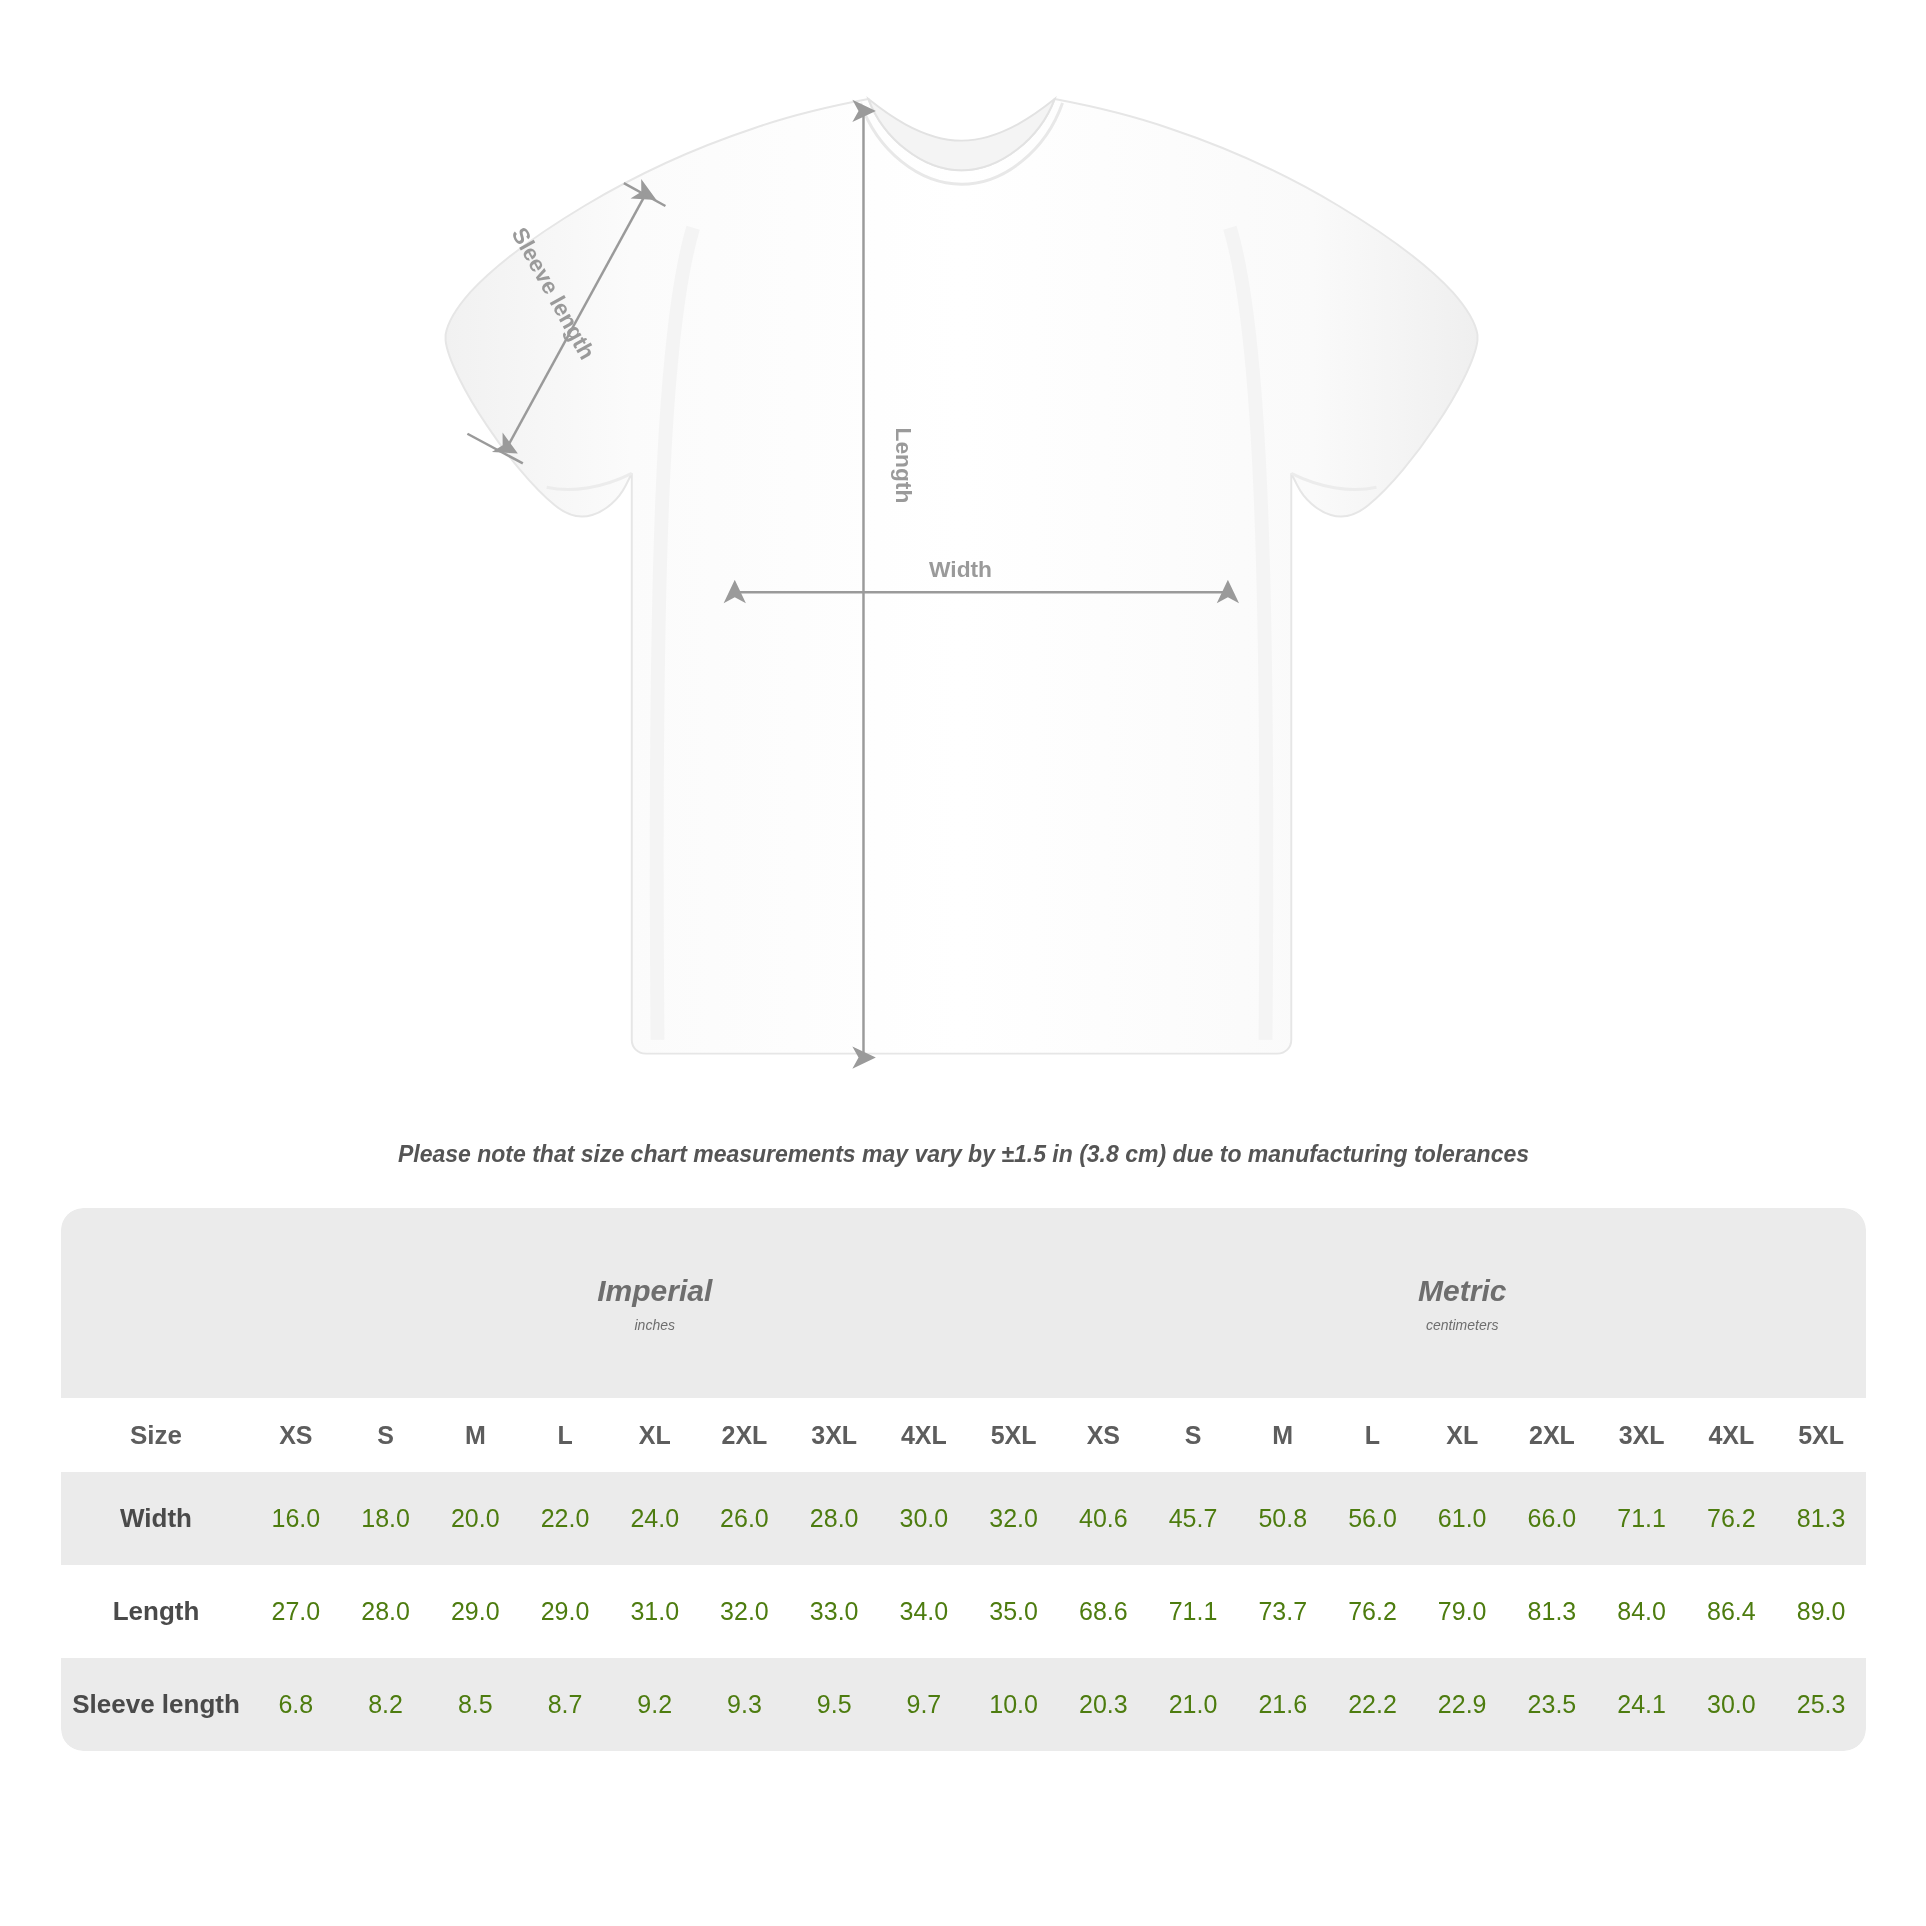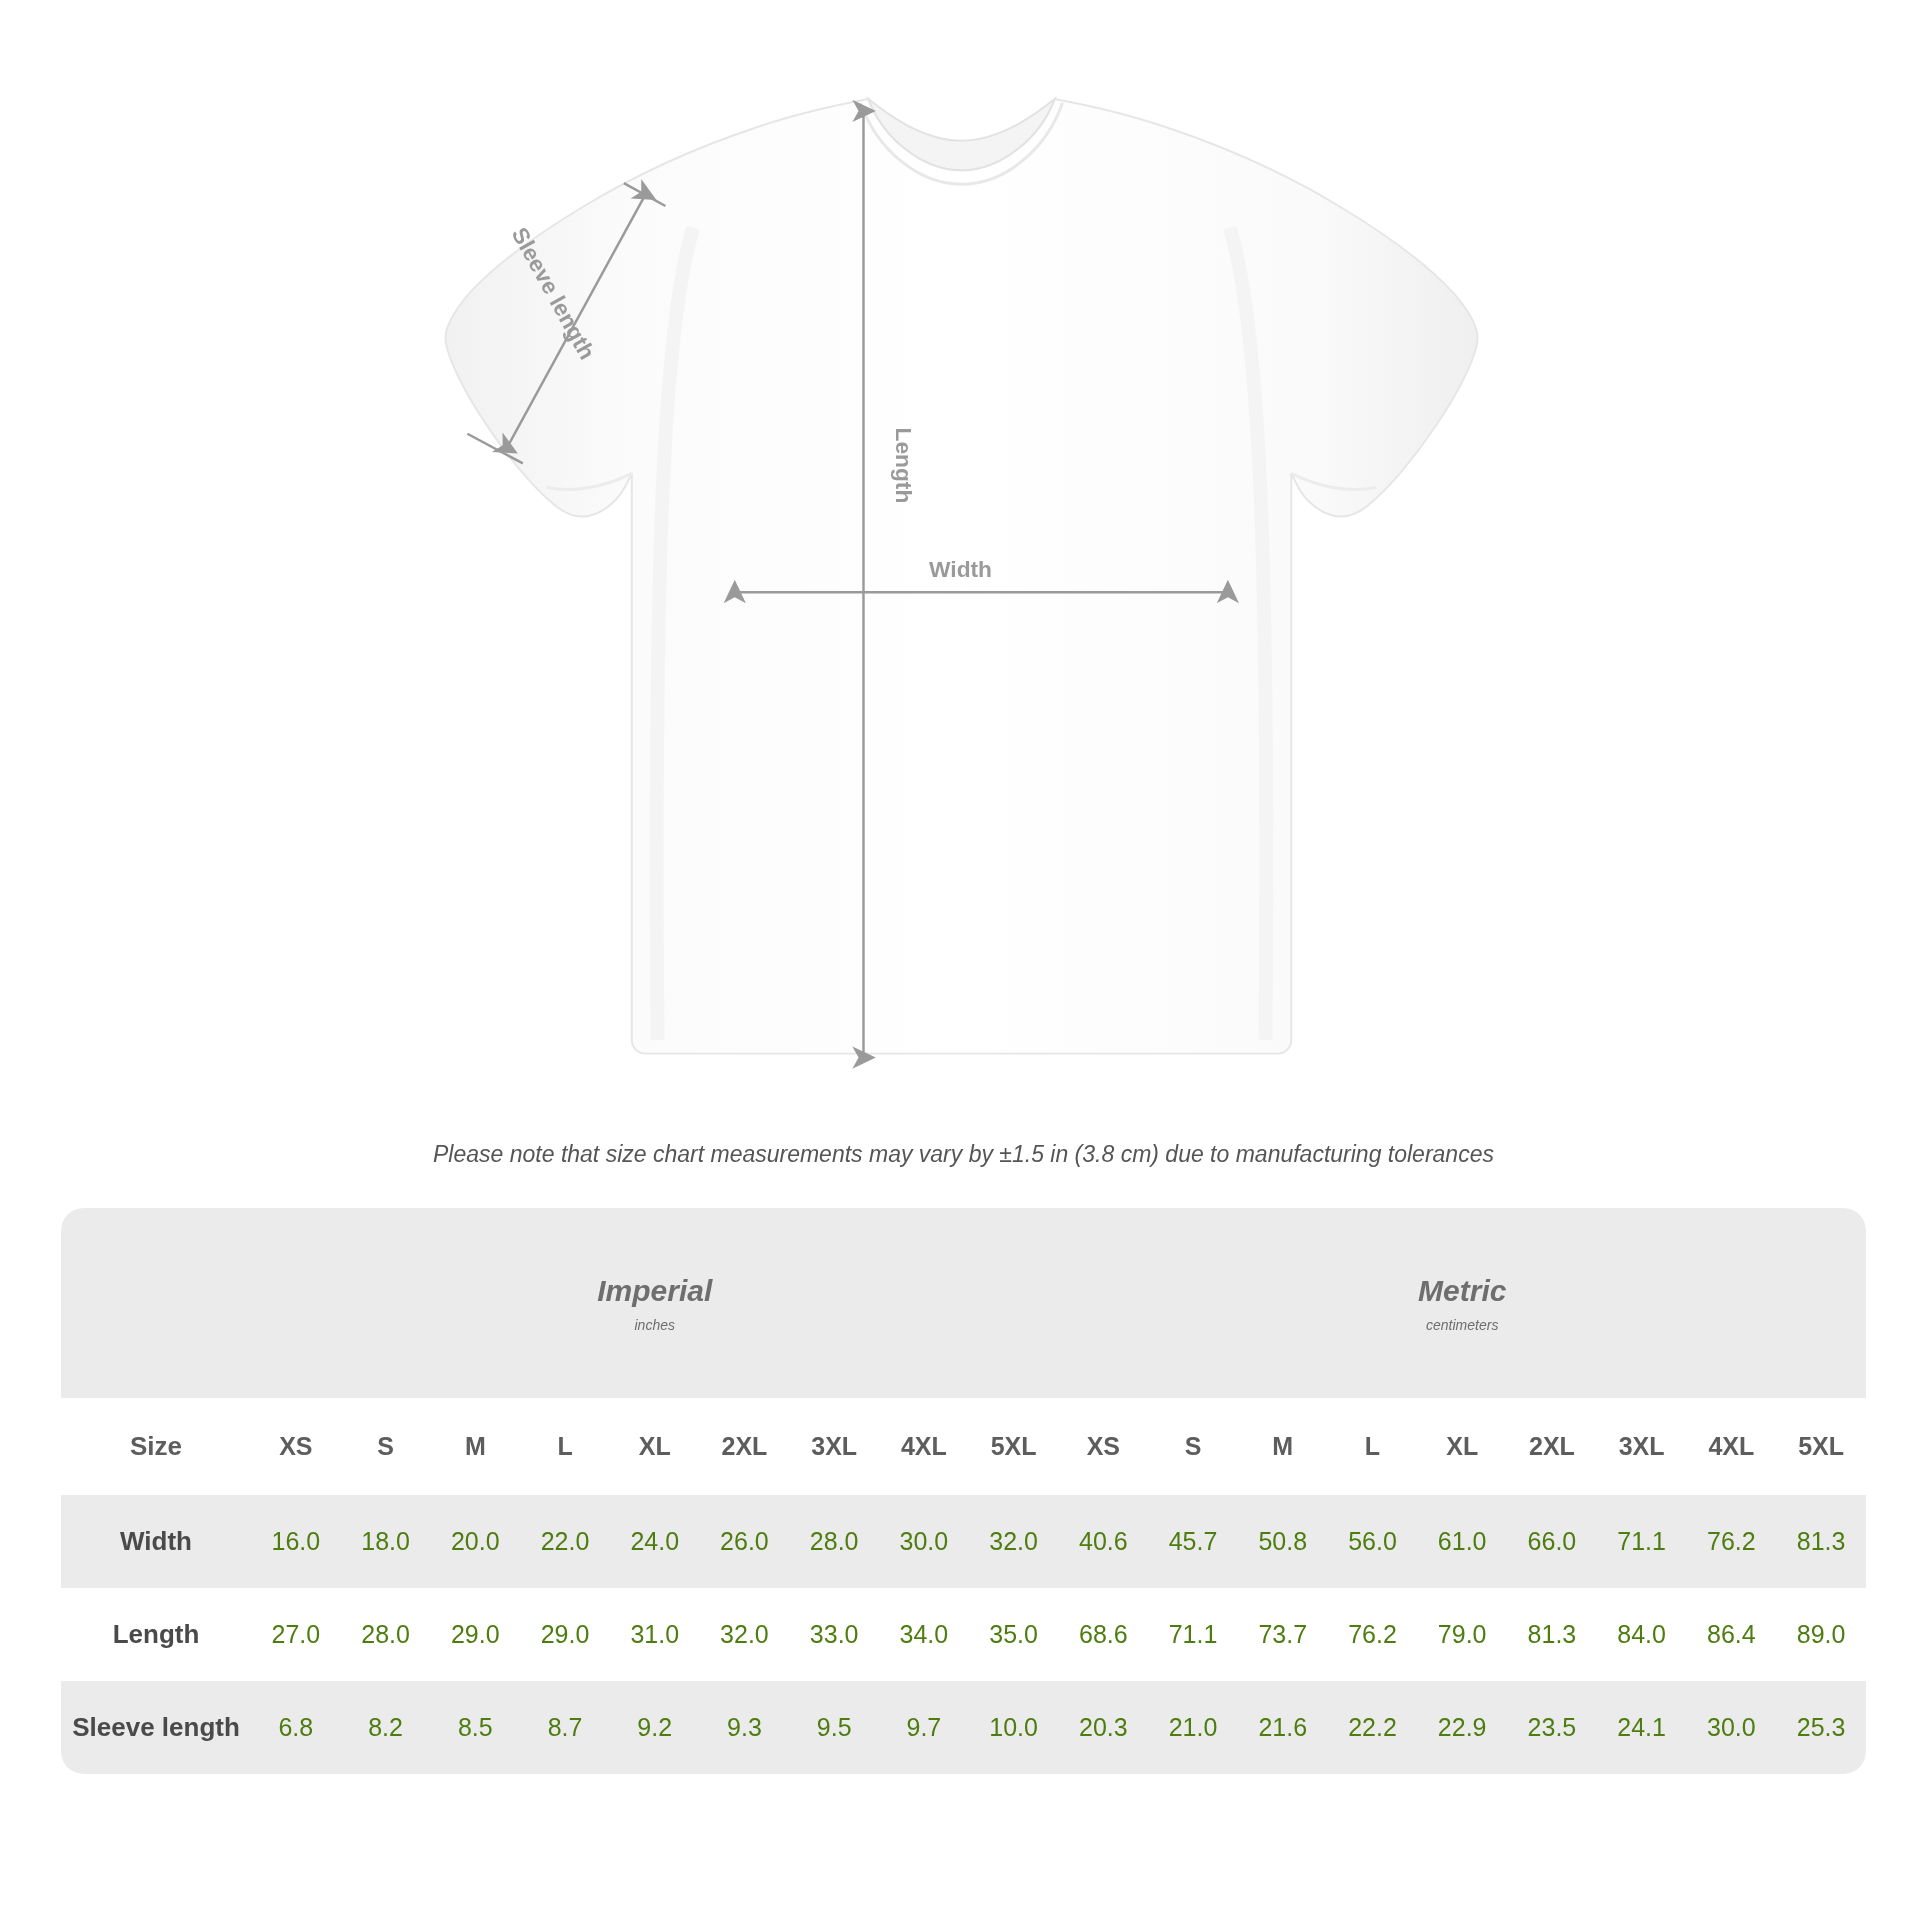--- a/index.html
+++ b/index.html
@@ -41,20 +41,21 @@
     color: #222222;
     margin-top: 20px;
     letter-spacing: -0.3px;
   }
   .chart-subtitle {
     text-align: center;
     font-size: 23px;
     font-style: italic;
     color: #555555;
     margin-top: 22px;
+    font-weight: bold;
   }
 
   
   .table-wrap {
     margin: 40px 61px 0 61px;
     border-radius: 22px;
     overflow: hidden;
     background: #ffffff;
   }
   table.size-table {
@@ -82,21 +83,21 @@
     font-size: 14px;
     font-style: italic;
     color: #6e6e6e;
     margin-top: 8px;
   }
   .corner-cell {
     background: #ebebeb;
   }
 
   .head-row td {
-    height: 97px;
+    height: 74px;
     font-size: 25px;
     font-weight: bold;
     color: #5d5d5d;
     background: #ffffff;
   }
   .head-row td.rowlabel {
     font-size: 26px;
   }
 
   .data-row td {

